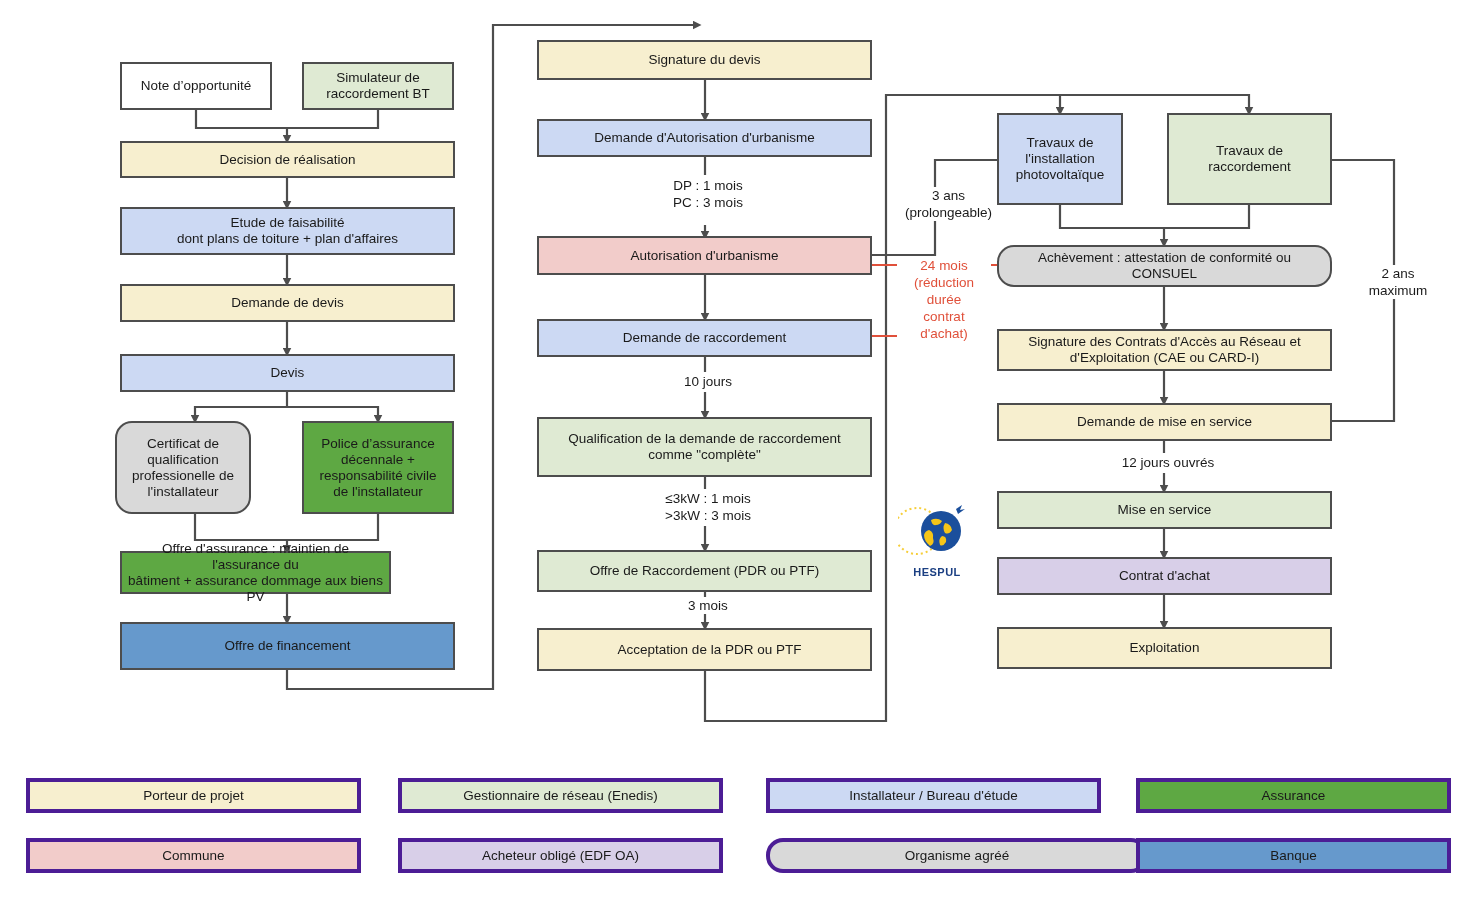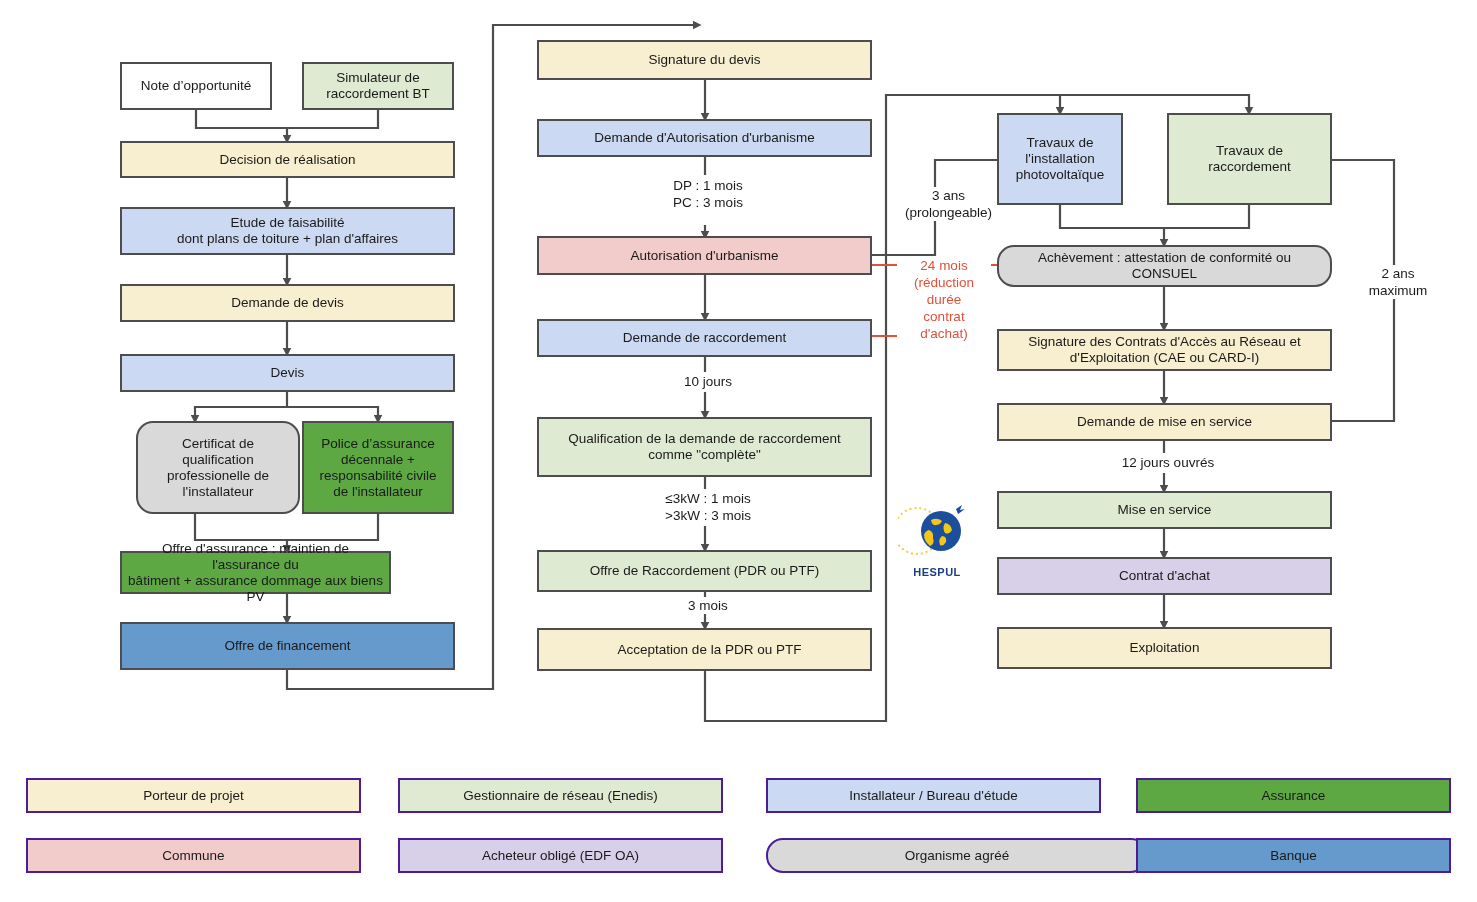--- a/index.html
+++ b/index.html
@@ -39,21 +39,21 @@
     text-align:center;
     background:#fff;
     padding:0 3px;
     white-space:pre-line;
   }
   .edge-label.red{color:#e0503a;}
 
   .legend-box{
     position:absolute;
     box-sizing:border-box;
-    border:2px solid #4c1d95;
+    border:4px solid #4c1d95;
     display:flex;align-items:center;justify-content:center;
     font-size:13.5px;
     color:#1a1a1a;
     text-align:center;
   }
 
   
   #hespul{position:absolute;left:898px;top:500px;width:78px;height:78px;}
   #hespul .logotext{
     position:absolute;left:0;bottom:0;width:78px;text-align:center;
@@ -138,21 +138,21 @@
   </div>
 
   <div class="node c-porteur" style="left:120px;top:284px;width:335px;height:38px;">
     <span style="white-space: pre-line;">Demande de devis</span>
   </div>
 
   <div class="node c-install" style="left:120px;top:354px;width:335px;height:38px;">
     <span style="white-space: pre-line;">Devis</span>
   </div>
 
-  <div class="node c-organisme" style="left:136px;top:421px;width:164px;height:93px;text-align:center;">
+  <div class="node c-organisme" style="left:115px;top:421px;width:136px;height:93px;text-align:center;">
     <span style="white-space: pre-line;">Certificat de
 qualification
 professionelle de
 l'installateur</span>
   </div>
 
   <div class="node c-assurance" style="left:302px;top:421px;width:152px;height:93px;">
     <span style="white-space: pre-line;">Police d’assurance
 décennale +
 responsabilité civile

